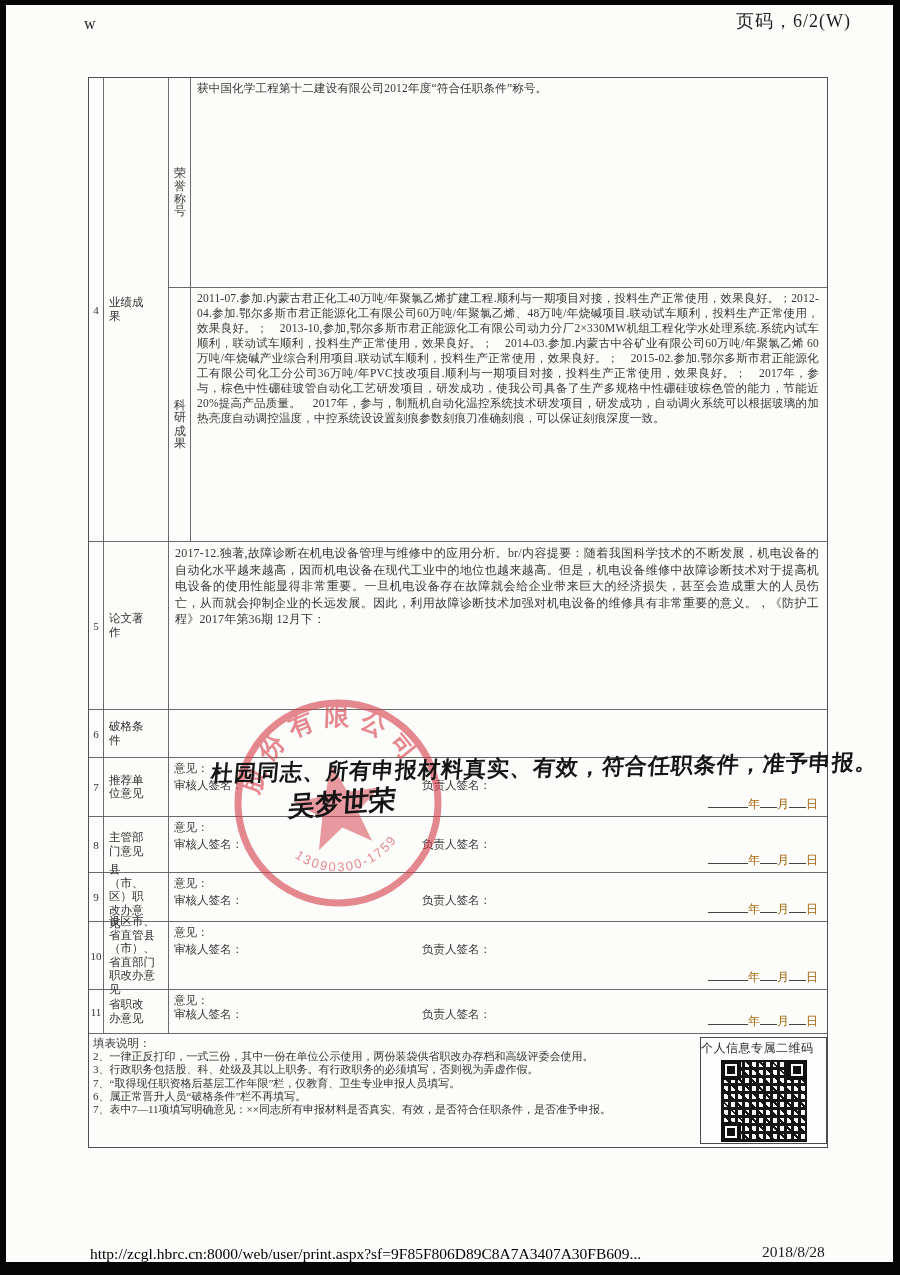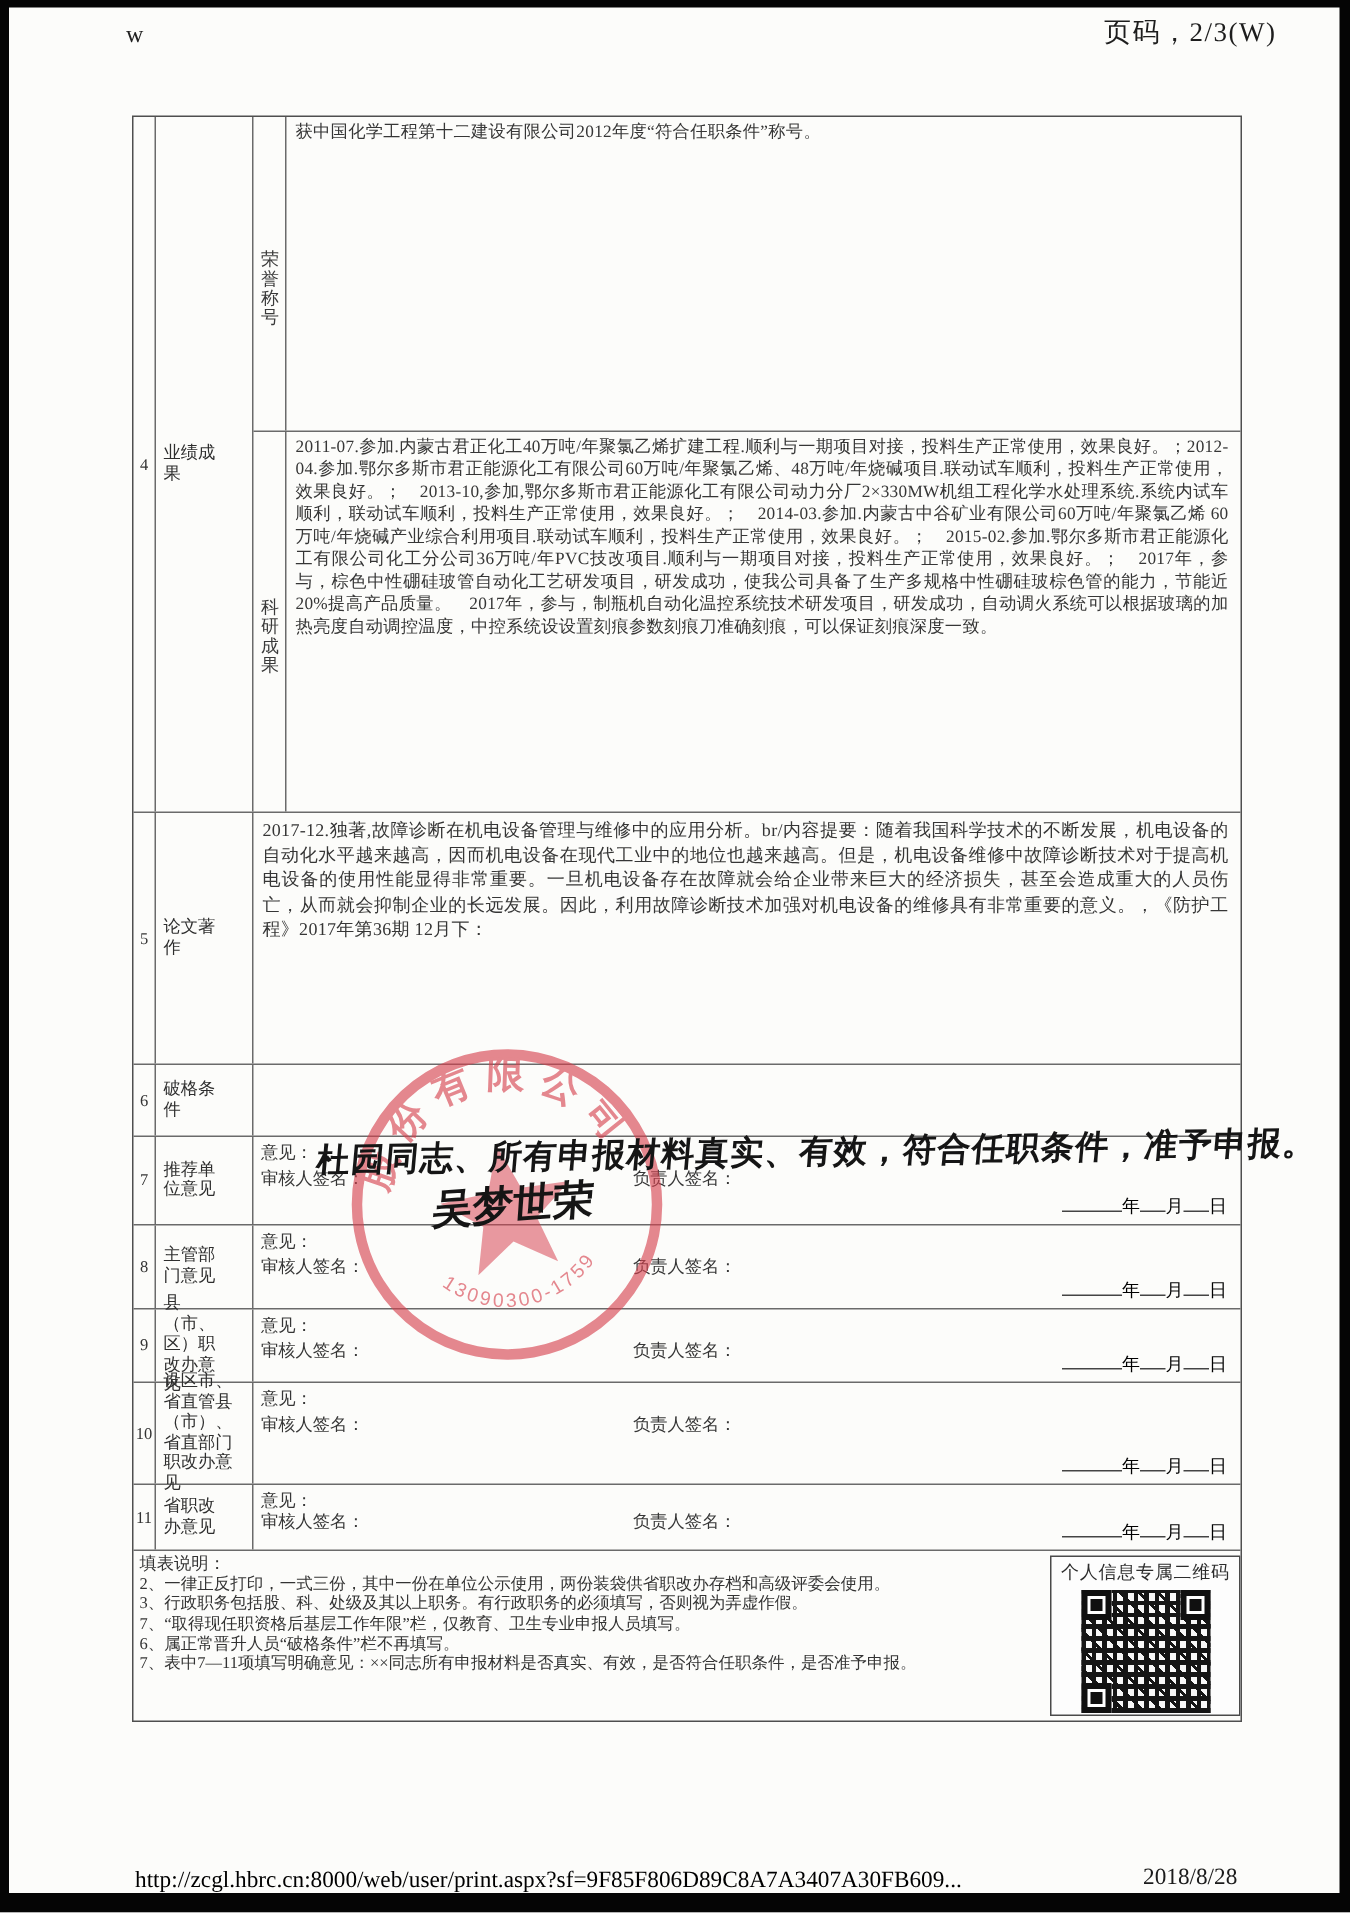--- a/index.html
+++ b/index.html
@@ -29,29 +29,29 @@
   .c-sub{width:22px;border-right:1px solid #6a6a6a;display:flex;align-items:center;justify-content:center;}
   .vtext{writing-mode:vertical-rl;text-orientation:upright;font-size:12px;letter-spacing:13px;color:#3a3a3a;}
   .cell-text{padding:3px 8px 3px 6px;line-height:15px;letter-spacing:0.2px;text-align:justify;}
   .r5{height:168px;} .r5 .cell-text{line-height:16.5px;font-size:12px;}
   .r6{height:48px;}
   .r7{height:59px;} .r8{height:56px;} .r9{height:49px;} .r10{height:68px;} .r11{height:44px;}
   .op-opinion{position:absolute;left:5px;top:3px;font-size:11.5px;}
   .op-reviewer{position:absolute;left:5px;top:20px;font-size:11.5px;}
   .op-responsible{position:absolute;left:253px;top:20px;font-size:11.5px;}
   .r11 .op-reviewer,.r11 .op-responsible{top:17px;}
-  .op-date{position:absolute;right:9px;bottom:3px;font-size:12px;color:#000000;white-space:nowrap;}
+  .op-date{position:absolute;right:9px;bottom:3px;font-size:12px;color:#a16207;white-space:nowrap;}
   .blank{display:inline-block;border-bottom:1px solid #444;height:11px;vertical-align:baseline;}
   .b-long{width:40px;} .b-short{width:17px;}
   
   .rnotes{height:114px;position:relative;display:block;border-top:1.5px solid #4f4f4f;}
   .notes-text{position:absolute;left:4px;top:3px;right:138px;font-size:11px;line-height:13.2px;color:#333;}
   .notes-title{font-size:11.5px;}
   .qr-box{position:absolute;right:0;top:3px;width:127px;height:107px;border:1px solid #4a4a4a;box-sizing:border-box;background:#fdfdfd;}
-  .qr-title{font-size:12px;text-align:center;margin-top:2px;letter-spacing:0.5px;color:#2d2d2d;white-space:nowrap;}
+  .qr-title{font-size:12px;margin-top:2px;letter-spacing:0.5px;color:#2d2d2d;white-space:nowrap;}
   .qr{position:relative;width:86px;height:82px;margin:3px auto 0 auto;background-color:#f7f7f7;
       background-image:
         repeating-linear-gradient(90deg,#151515 0 3px,transparent 3px 7px),
         repeating-linear-gradient(0deg,#151515 0 3px,transparent 3px 8px),
         repeating-linear-gradient(45deg,transparent 0 2px,#151515 2px 4px,transparent 4px 9px);}
   .qr-finder{position:absolute;width:20px;height:20px;border:4px solid #101010;background:#fff;box-sizing:border-box;}
   .qr-finder i{display:block;width:8px;height:8px;background:#101010;margin:2px;}
   .f-tl{left:0;top:0;} .f-tr{right:0;top:0;} .f-bl{left:0;bottom:0;}
   
   .stamp{position:absolute;left:222px;top:688px;width:220px;height:220px;opacity:0.62;transform:rotate(-10deg);pointer-events:none;}
@@ -62,21 +62,21 @@
   
   .ftr-url{position:absolute;left:84px;top:1240px;font-size:15.5px;color:#000000;}
   .ftr-date{position:absolute;left:756px;top:1238px;font-size:15.5px;color:#1b1b1b;}
 </style>
 </head>
 <body>
 
 <div class="sheet">
 
   <div class="hdr-left">w</div>
-  <div class="hdr-right">页码，2/3(W)</div>
+  <div class="hdr-right">页码，6/2(W)</div>
 
   <div class="tbl">
 
     <div class="row r4">
       <div class="c c-no">4</div>
       <div class="c c-label">业绩成果</div>
       <div class="r4-right">
         <div class="subrow subrow-a">
           <div class="c c-sub">
               <span class="vtext">荣誉称号</span>

